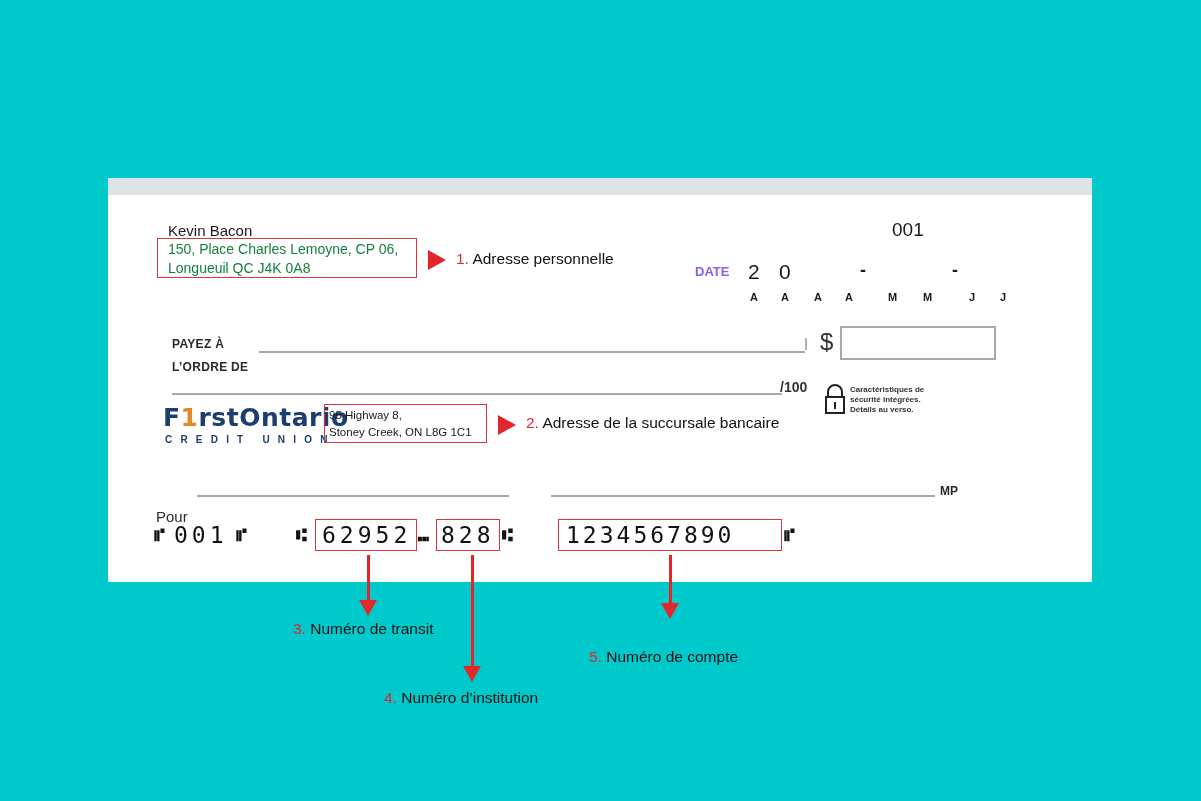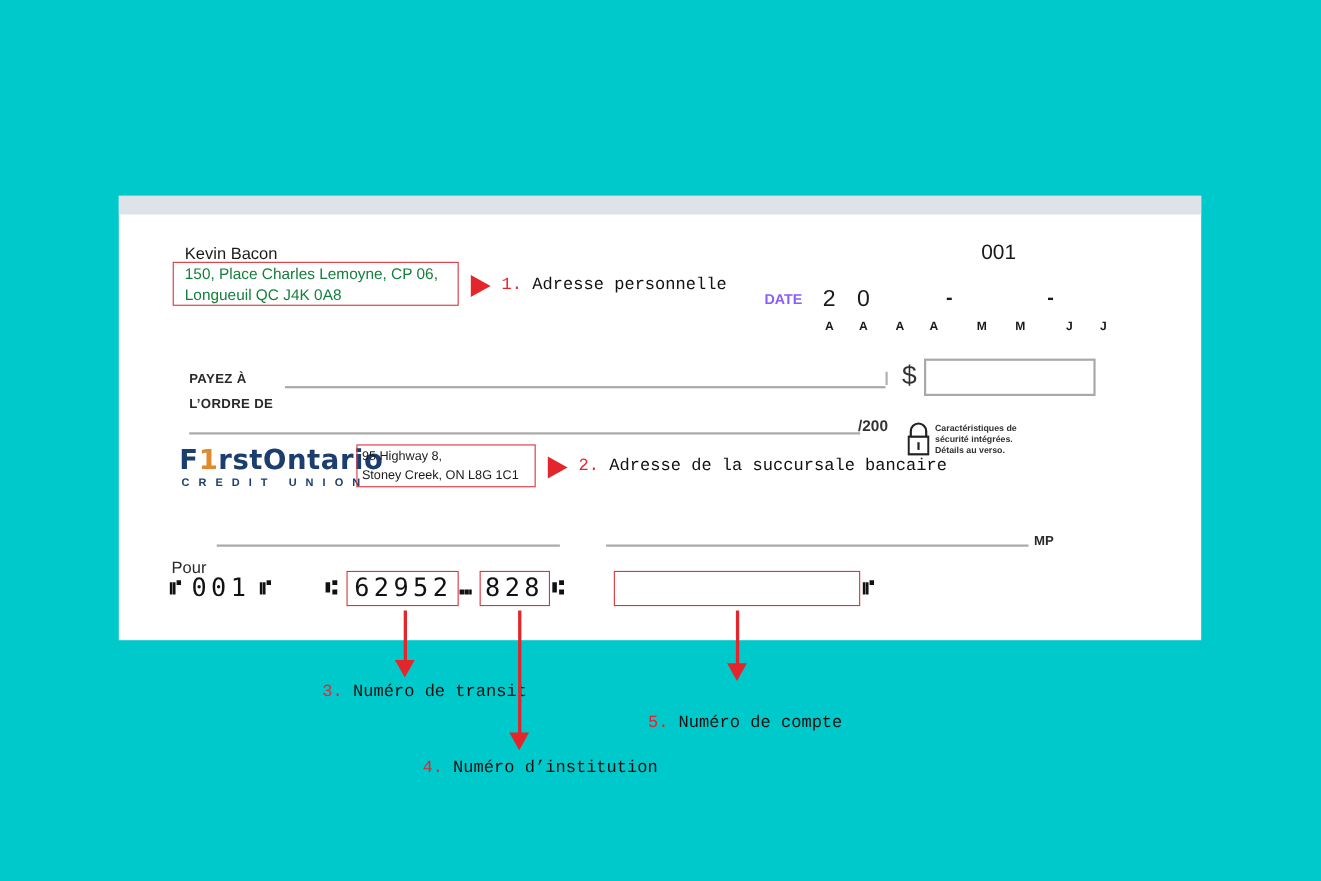--- a/index.html
+++ b/index.html
@@ -54,21 +54,21 @@
   .bank-line { left:221px; font-size:11.5px; color:#1a1a1a; white-space:nowrap; }
   .pour { left:48px; top:304px; font-size:15px; color:#2a2a2a;margin-top:26px; }
   .mp { left:832px; top:306px; font-size:12px; font-weight:bold; color:#2a2a2a; }
   .micr {
     top:344px; font-family:"DejaVu Sans Mono", monospace; font-size:23px; color:#111;
     letter-spacing:4px; white-space:nowrap;
   }
   .micr-sym { top:346px; font-family:"DejaVu Sans Mono", monospace; font-size:18px; font-weight:bold; color:#111; }
   .hl-box { border:1.5px solid #d9343b; box-sizing:border-box; }
   .annot {
-    font-family:Liberation Mono, monospace; font-size:15.5px; color:#111; white-space:nowrap;
+    font-family:Liberation Sans, sans-serif; font-size:15.5px; color:#111; white-space:nowrap;
   }
   .annot .num { color:#e3262c; }
   .arrow-line { position:absolute; width:3px; background:#e3262c; }
   .arrow-head {
     position:absolute; width:0; height:0;
     border-left:9px solid transparent; border-right:9px solid transparent;
     border-top:16px solid #e3262c;
   }
   .chev {
     position:absolute; width:0; height:0;
@@ -104,21 +104,21 @@
   <div class="abs date-hint" style="left:892px">J</div>
 
   <div class="abs label-sm" style="left:64px;top:159px">PAYEZ À</div>
   <div class="abs label-sm" style="left:64px;top:182px">L’ORDRE DE</div>
   <div class="rule" style="left:151px;top:173px;width:546px"></div>
   <div class="abs tick"></div>
   <div class="abs dollar">$</div>
   <div class="abs amount-box"></div>
 
   <div class="rule" style="left:64px;top:215px;width:610px"></div>
-  <div class="abs over100">/200</div>
+  <div class="abs over100">/100</div>
 
   <div class="abs" style="left:717px;top:205px;width:20px;height:32px">
     <svg width="20" height="32" viewBox="0 0 20 32">
       <path d="M3 14 V9 a7 7 0 0 1 14 0 V14" fill="none" stroke="#222" stroke-width="2"></path>
       <rect x="1" y="14" width="18" height="16" fill="#fff" stroke="#222" stroke-width="2"></rect>
       <rect x="9" y="19" width="2" height="7" fill="#222"></rect>
     </svg>
   </div>
   <div class="abs sec-text">
     <div>Caractéristiques de</div>
@@ -144,20 +144,21 @@
 
   <div class="abs micr-sym" style="left:188px">⑆</div>
   <div class="abs hl-box" style="left:207px;top:341px;width:102px;height:32px"></div>
   <div class="abs micr" style="left:214px">62952</div>
   <div class="abs micr-sym" style="left:310px">⑉</div>
   <div class="abs hl-box" style="left:328px;top:341px;width:64px;height:32px"></div>
   <div class="abs micr" style="left:333px">828</div>
   <div class="abs micr-sym" style="left:394px">⑆</div>
 
   <div class="abs hl-box" style="left:450px;top:341px;width:224px;height:32px"></div>
+  <div class="abs micr" style="left:458px;letter-spacing:3px">1234567890</div>
   <div class="abs micr-sym" style="left:676px">⑈</div>
 
   <div class="chev" style="left:320px;top:72px"></div>
   <div class="chev" style="left:390px;top:237px"></div>
 </div>
 
 <div class="abs annot" style="left:456px;top:250px"><span class="num">1.</span> <span>Adresse personnelle</span></div>
 <div class="abs annot" style="left:526px;top:414px"><span class="num">2.</span> <span>Adresse de la succursale bancaire</span></div>
 
 <div class="arrow-line" style="left:367px;top:555px;height:47px"></div>

